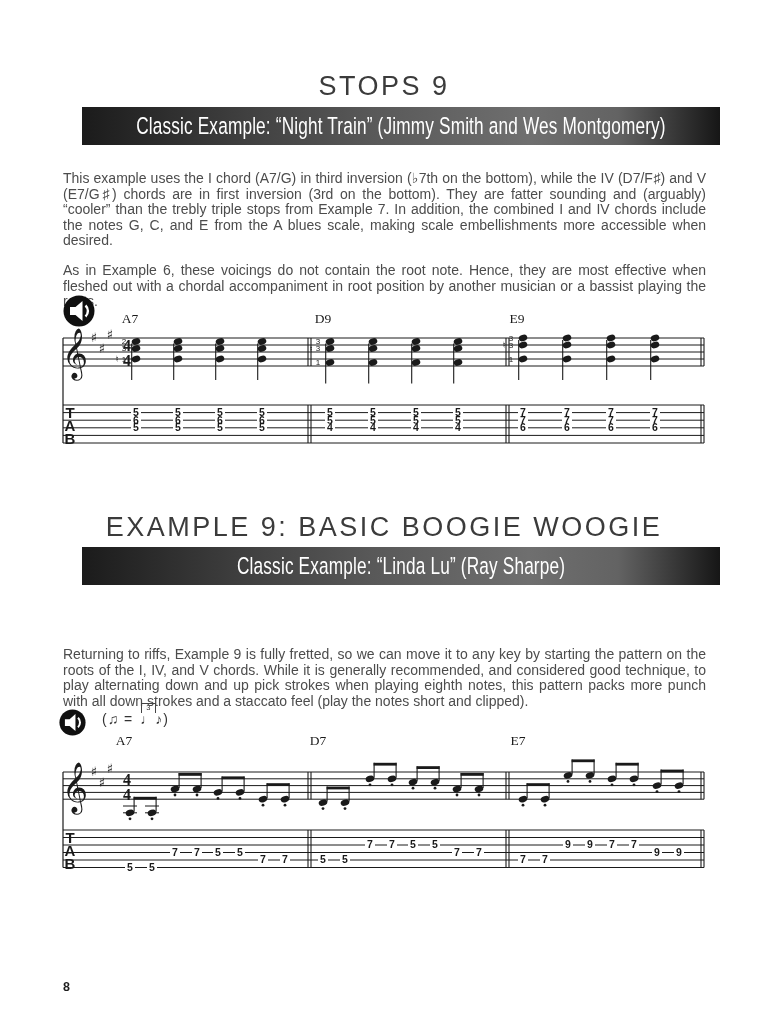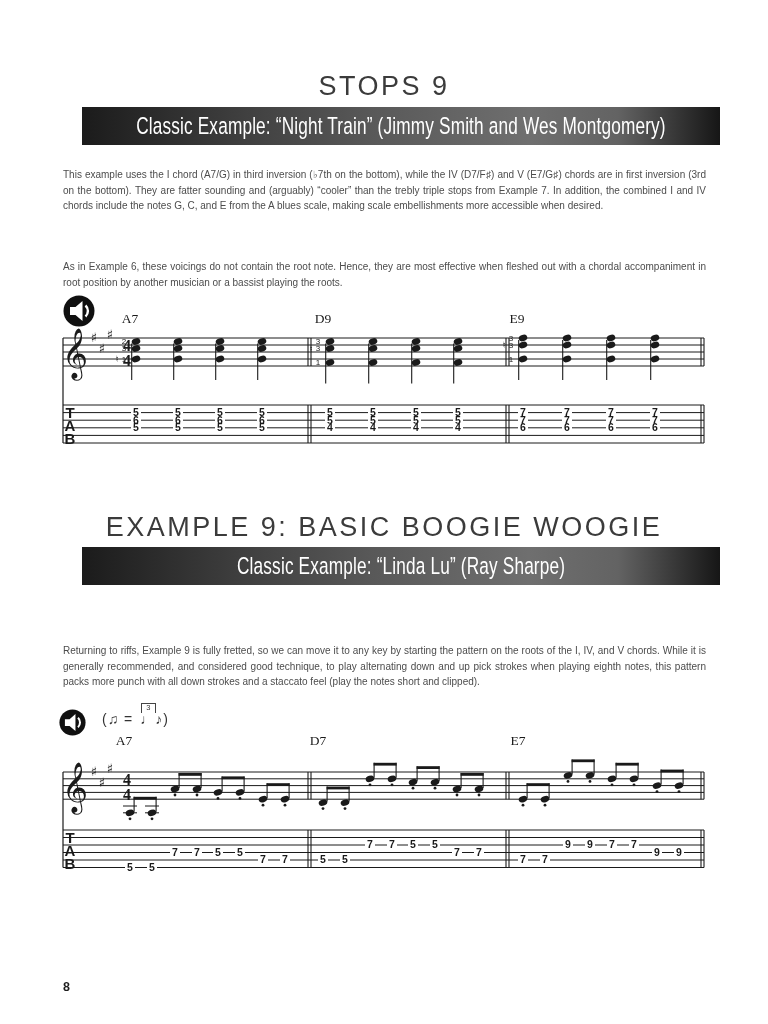--- a/index.html
+++ b/index.html
@@ -18,21 +18,21 @@
     background:linear-gradient(90deg,#1b1b1b 0%,#3f3f3f 25%,#585858 45%,#6f6f6f 70%,#636363 84%,#161616 100%);
     display:flex;align-items:center;justify-content:center;color:#fff;margin-left:17px;
   }
   #banner8{top:107px}
   #banner9{top:547px}
   .banner .bt{
     font-size:21px;font-weight:400;white-space:nowrap;letter-spacing:0.2px;
     transform:scale(0.82,1.1);transform-origin:center;
   }
   .para{
-    position:absolute;left:63px;width:643px;font-size:10px;line-height:15.6px;
+    position:absolute;left:63px;width:643px;font-size:14px;line-height:15.6px;
     text-align:justify;color:#4c4c4c;
   }
   #p1{top:157px}
   #p2{top:249px}
   #p3{top:633px}
   .audio-icon{position:absolute}
   #audio1{left:63px;top:295px}
   #audio2{left:59px;top:709px}
   .swing-mark{
     position:absolute;left:102px;top:711px;font-size:14px;color:#333;letter-spacing:1px;

